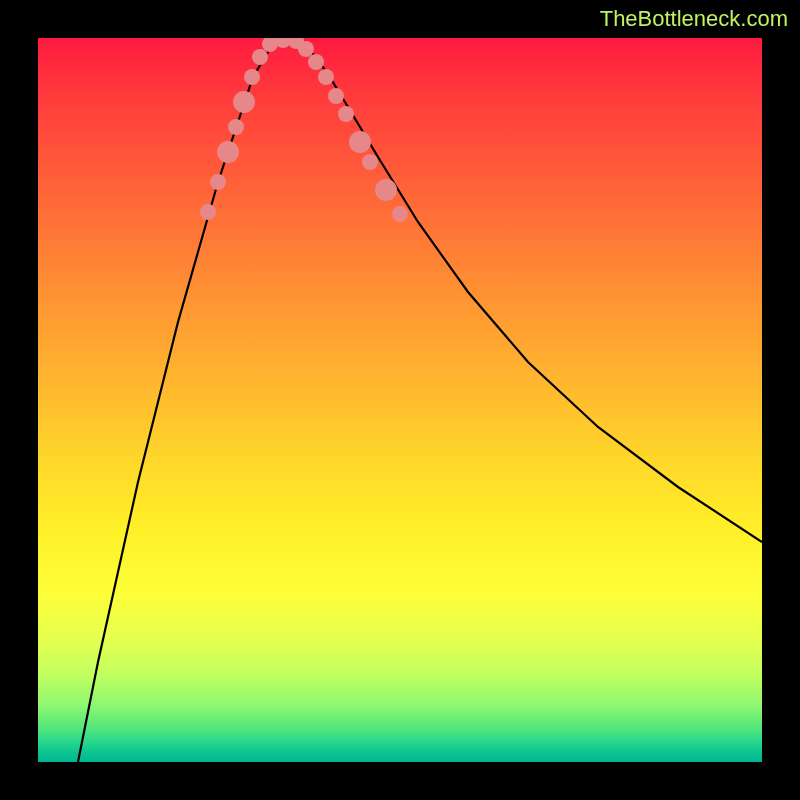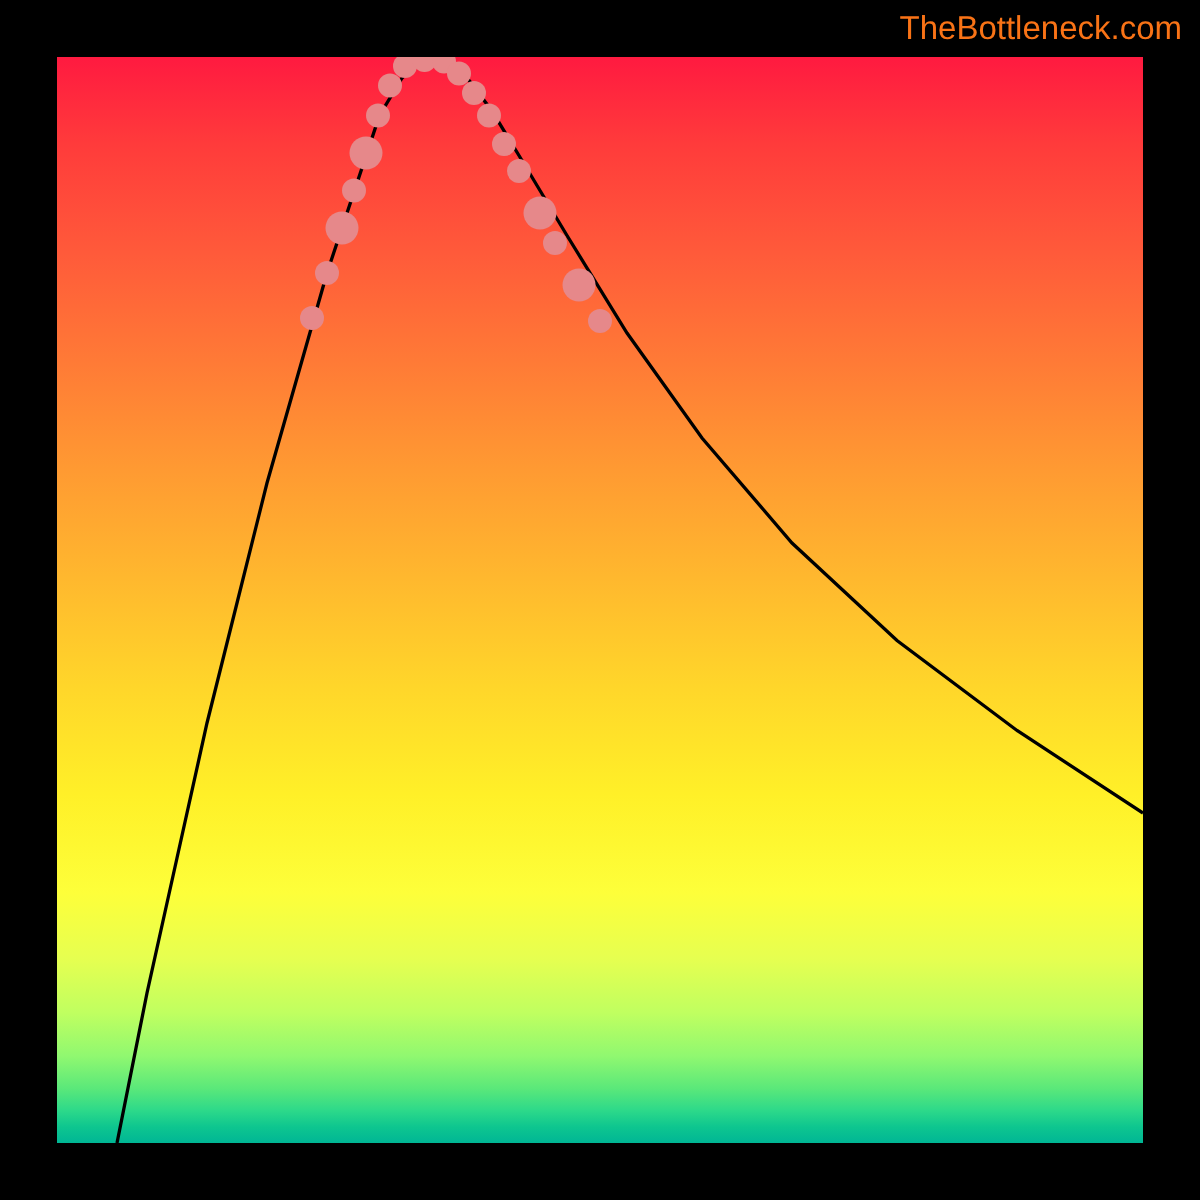--- a/index.html
+++ b/index.html
@@ -39,21 +39,21 @@
       #5ae87a 95%,
       #2dd98a 97%,
       #0ec68f 98.5%,
       #00b695 100%
     );
   }
   .watermark {
     position: absolute;
     top: 6px;
     right: 12px;
-    color: #f97316;
+    color: #bef264;
     font-size: 22px;
     font-weight: 500;
     z-index: 10;
   }
   svg.curve {
     position: absolute;
     left: 0;
     top: 0;
     width: 724px;
     height: 724px;

